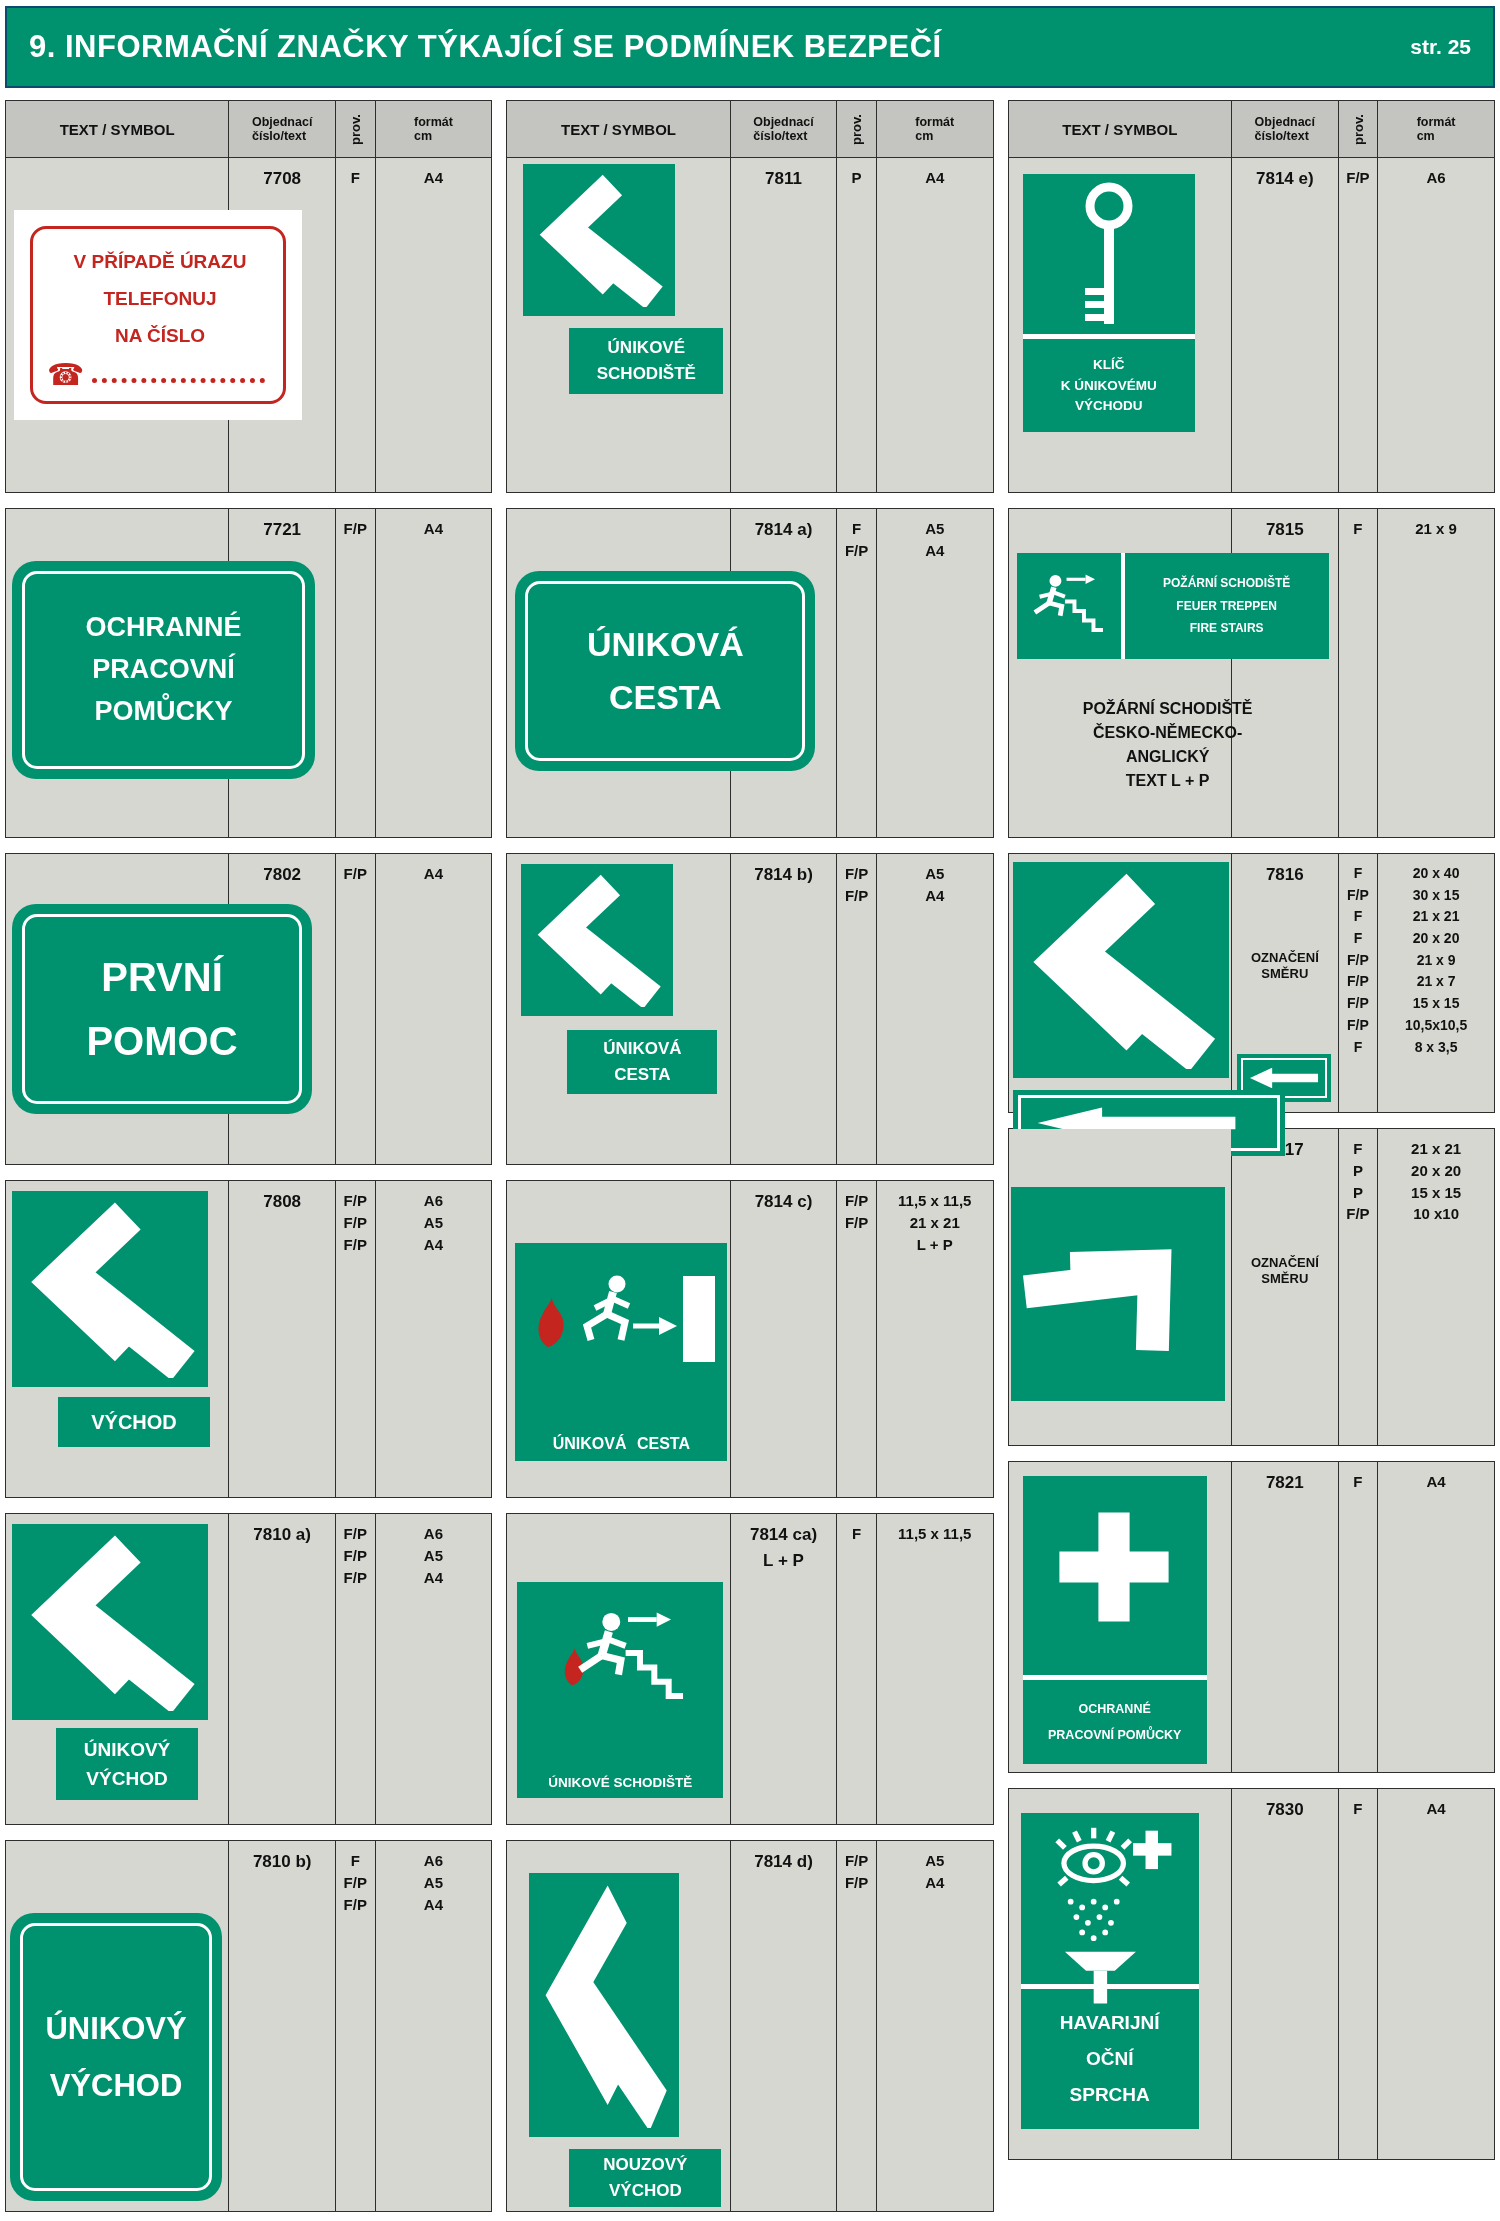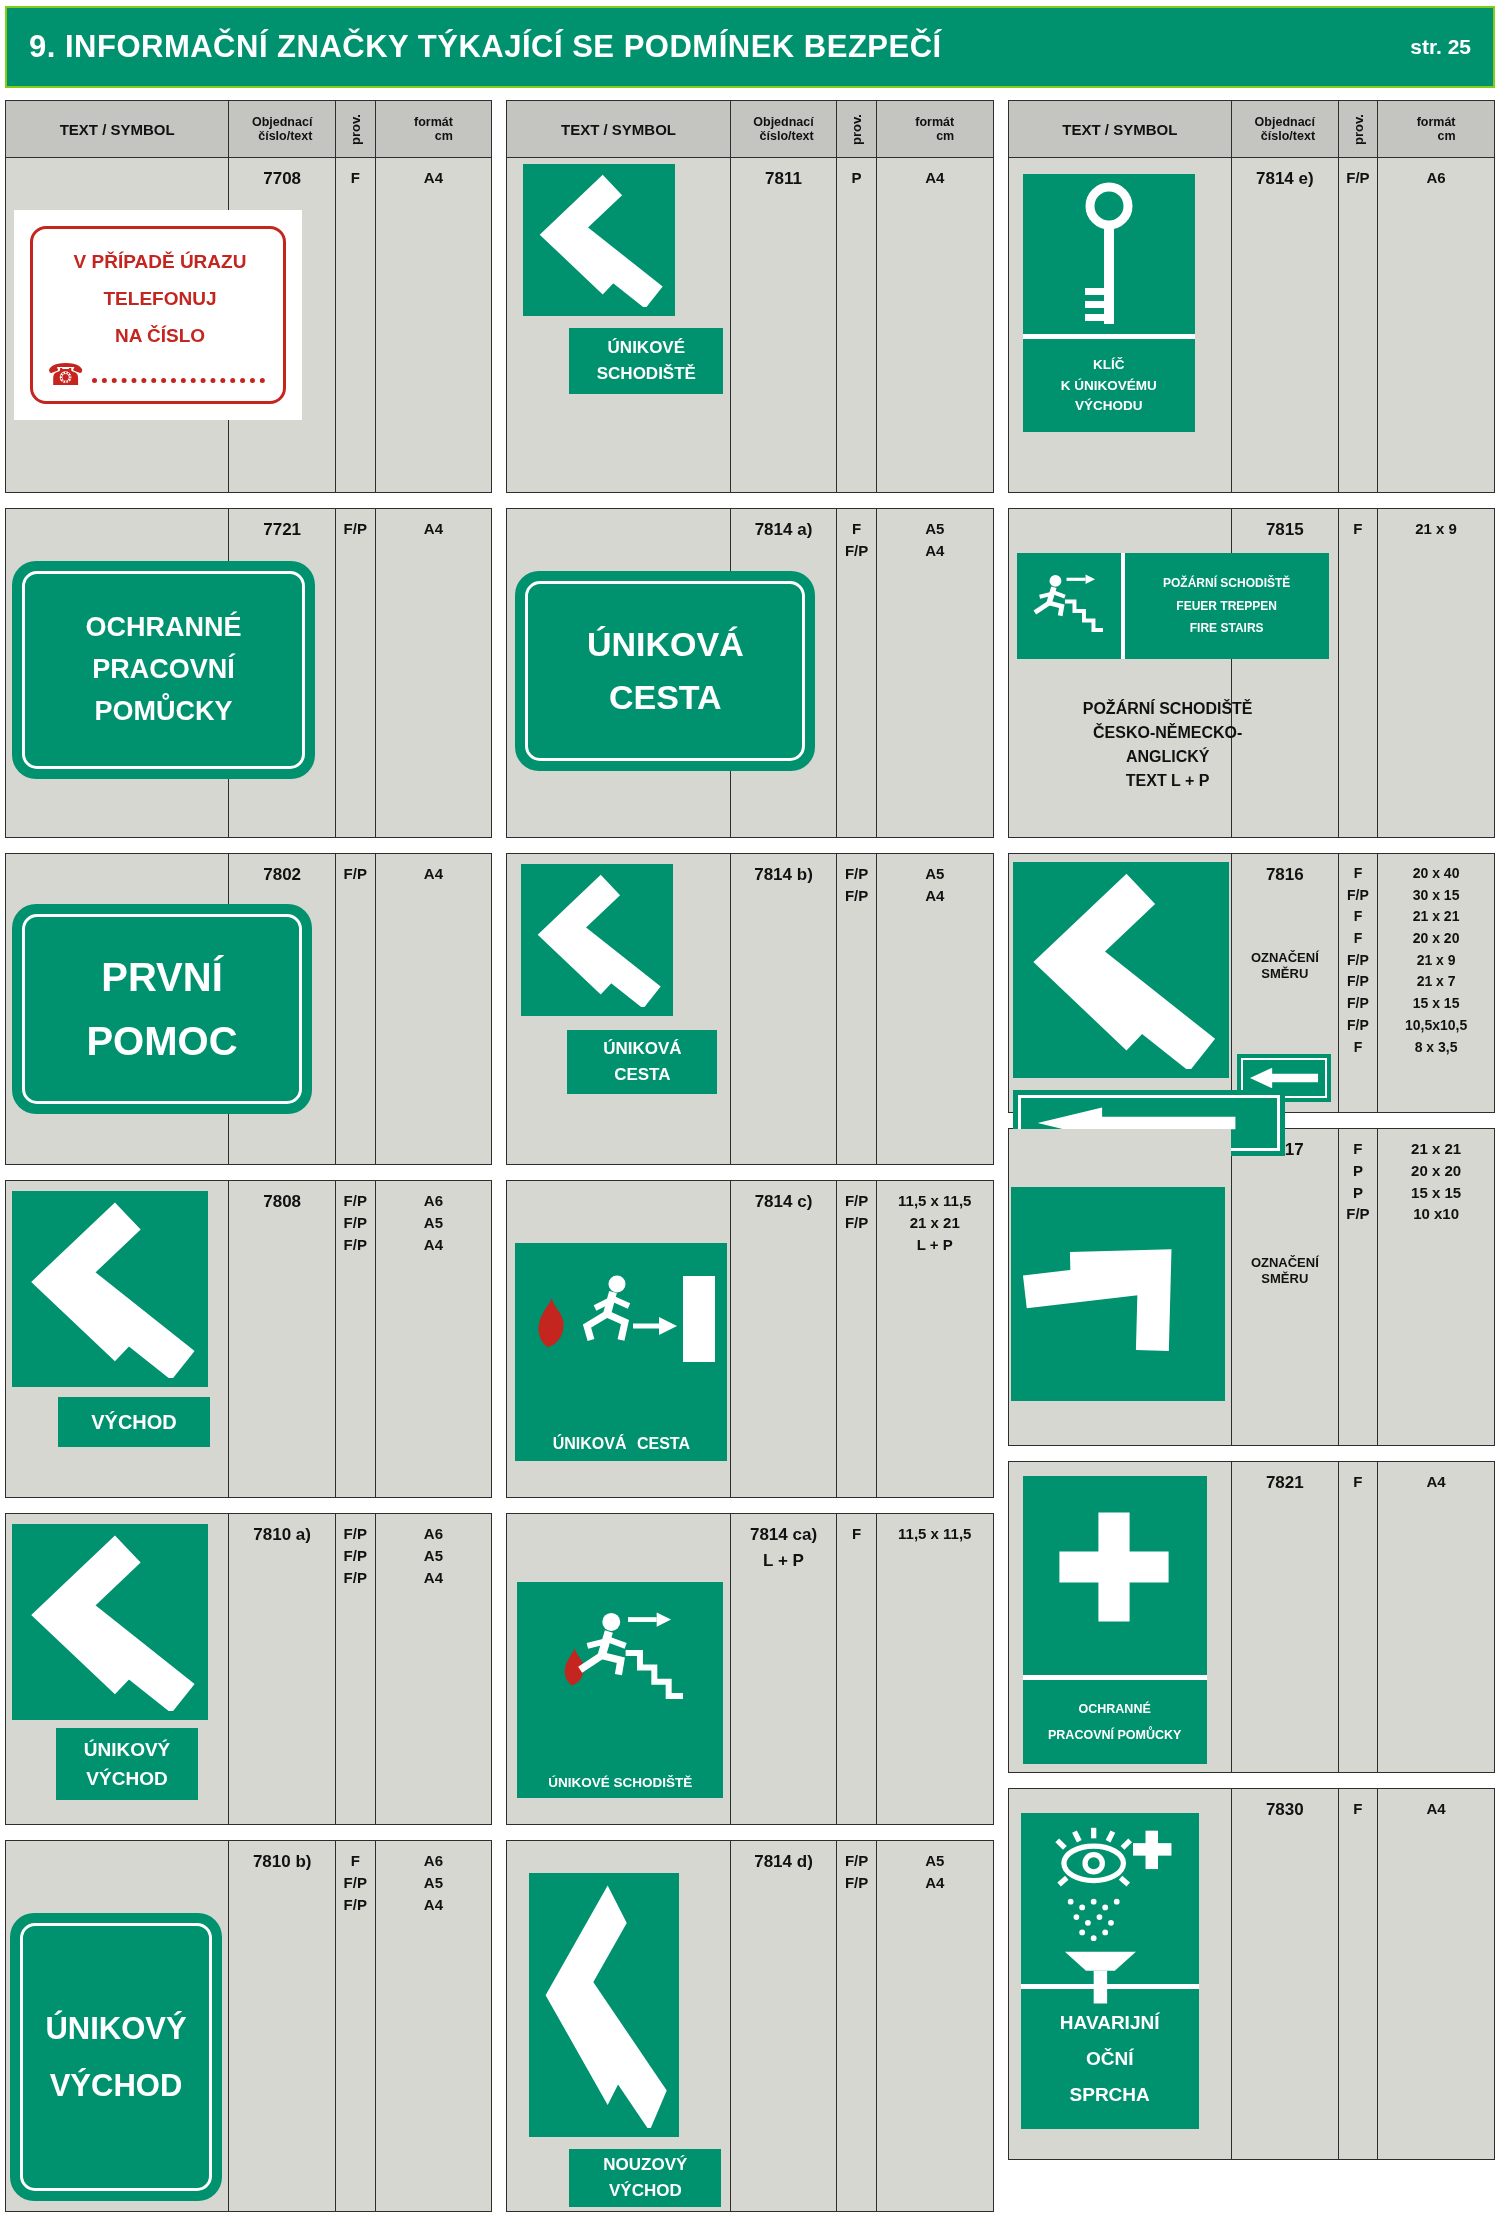--- a/index.html
+++ b/index.html
@@ -2,35 +2,35 @@
 <html style="--green: #00916e; --red: #c4251f; --cell: #d7d7d2; --hcell: #c4c4c0; --line: #2e2e2e; --ink: #111111;"><head>
 <meta charset="utf-8">
 <style>
   :root{
     --green:#00916e; --red:#c4251f; --cell:#d7d7d2; --hcell:#c4c4c0;
     --line:#2e2e2e; --ink:#111111;
   }
   *{box-sizing:border-box; margin:0; padding:0;}
   body{background:#888; font-family:"Liberation Sans","DejaVu Sans",sans-serif;}
   .page{width:1500px; height:2221px; background:#fff; position:relative; overflow:hidden; margin:0 auto;}
-  .titlebar{margin:6px 5px 0; height:82px; background:var(--green); border:2px solid #84cc16;
+  .titlebar{margin:6px 5px 0; height:82px; background:var(--green); border:2px solid #0c4a6e;
     display:flex; align-items:center; padding:0 22px;}
   .titlebar .t{color:#fff; font-weight:bold; font-size:31px; letter-spacing:.5px;}
   .titlebar .p{color:#fff; font-weight:bold; font-size:21px; margin-left:auto;}
   .grid{display:flex; gap:14px; padding:12px 5px 0;}
   .ggroup{flex:1; display:flex; flex-direction:column; min-width:0;}
   .block{background:var(--line); border:1px solid var(--line);
     display:grid; grid-template-columns:219fr 104fr 38fr 114fr; gap:1px;}
   .block.hdr{height:58px;}
   .block.row{margin-top:15px;}
   .block.attach{margin-top:-1px;}
   .c{background:var(--cell); position:relative;}
   .sym{z-index:2; overflow:visible;}
   .hc{background:var(--hcell); display:flex; align-items:center; justify-content:center;
-    text-align:right; font-weight:bold; color:var(--ink); font-size:15px;}
+    text-align:left; font-weight:bold; color:var(--ink); font-size:15px;}
   .hc.small{font-size:12.5px; line-height:1.15; white-space:pre-line;}
   .hc.provh span{transform:rotate(-90deg); font-size:13px;}
   .ord{padding-top:8px; text-align:center; font-weight:bold; font-size:17px; color:var(--ink); white-space:pre-line; line-height:1.5;}
   .ord2{margin-top:0; text-align:center; font-weight:bold; font-size:13px; color:var(--ink); white-space:pre-line; line-height:1.3;}
   .prv,.fm{padding-top:9px; text-align:center; font-weight:bold; font-size:15px; color:var(--ink); white-space:pre-line; line-height:1.45;}
   .gsq{position:absolute; background:var(--green);}
   .asvg{position:absolute; inset:9px; width:calc(100% - 18px); height:calc(100% - 18px);}
   .glabel{position:absolute; background:var(--green); color:#fff; font-weight:bold; text-align:center;
     white-space:pre-line; display:flex; align-items:center; justify-content:center; line-height:1.55;}
   .rbox{position:absolute; border-radius:24px; background:var(--green); padding:10px;}

